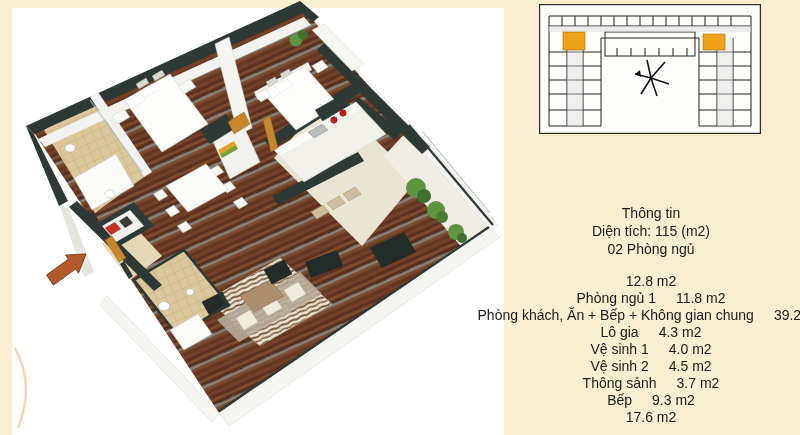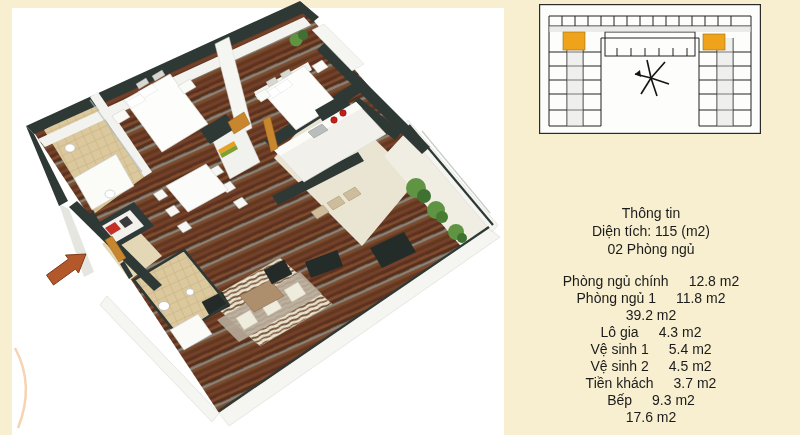--- a/index.html
+++ b/index.html
@@ -260,44 +260,44 @@
       <polygon points="96,70 101,66 102,73" fill="#141414" stroke="none"></polygon>
     </g>
   </svg>
 
   <div class="info">
     <div class="hdr">Thông tin</div>
     <div class="hdr">Diện tích: 115 (m2)</div>
     <div class="hdr">02 Phòng ngủ</div>
     <div class="rows">
       <div class="row">
-          <span>Phòng ngủ chính</span>
           <span>12.8 m2</span>
         </div>
       <div class="row">
           <span>Phòng ngủ 1</span>
           <span>11.8 m2</span>
         </div>
       <div class="row">
+          <span>Phòng khách, Ăn + Bếp + Không gian chung</span>
           <span>39.2 m2</span>
         </div>
       <div class="row">
           <span>Lô gia</span>
           <span>4.3 m2</span>
         </div>
       <div class="row">
           <span>Vệ sinh 1</span>
-          <span>5.4 m2</span>
+          <span>4.0 m2</span>
         </div>
       <div class="row">
           <span>Vệ sinh 2</span>
           <span>4.5 m2</span>
         </div>
       <div class="row">
-          <span>Tiền khách</span>
+          <span>Thông sảnh</span>
           <span>3.7 m2</span>
         </div>
       <div class="row">
           <span>Bếp</span>
           <span>9.3 m2</span>
         </div>
       <div class="row">
           <span>17.6 m2</span>
         </div>
     </div>

